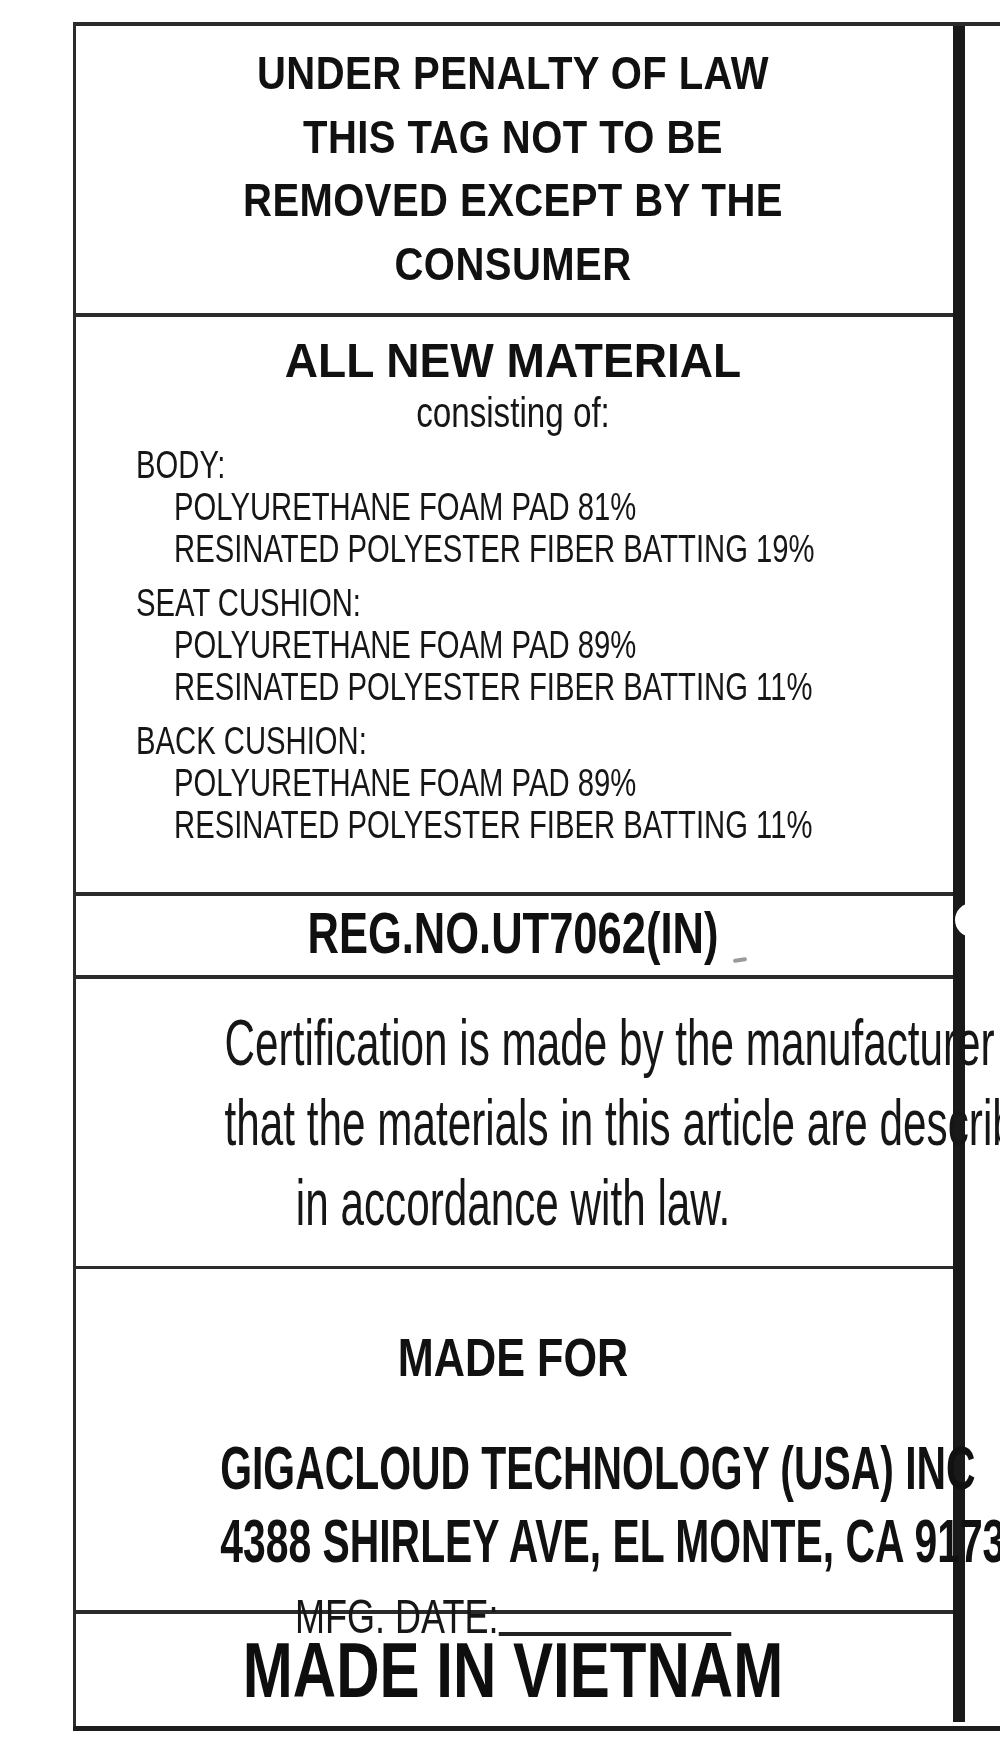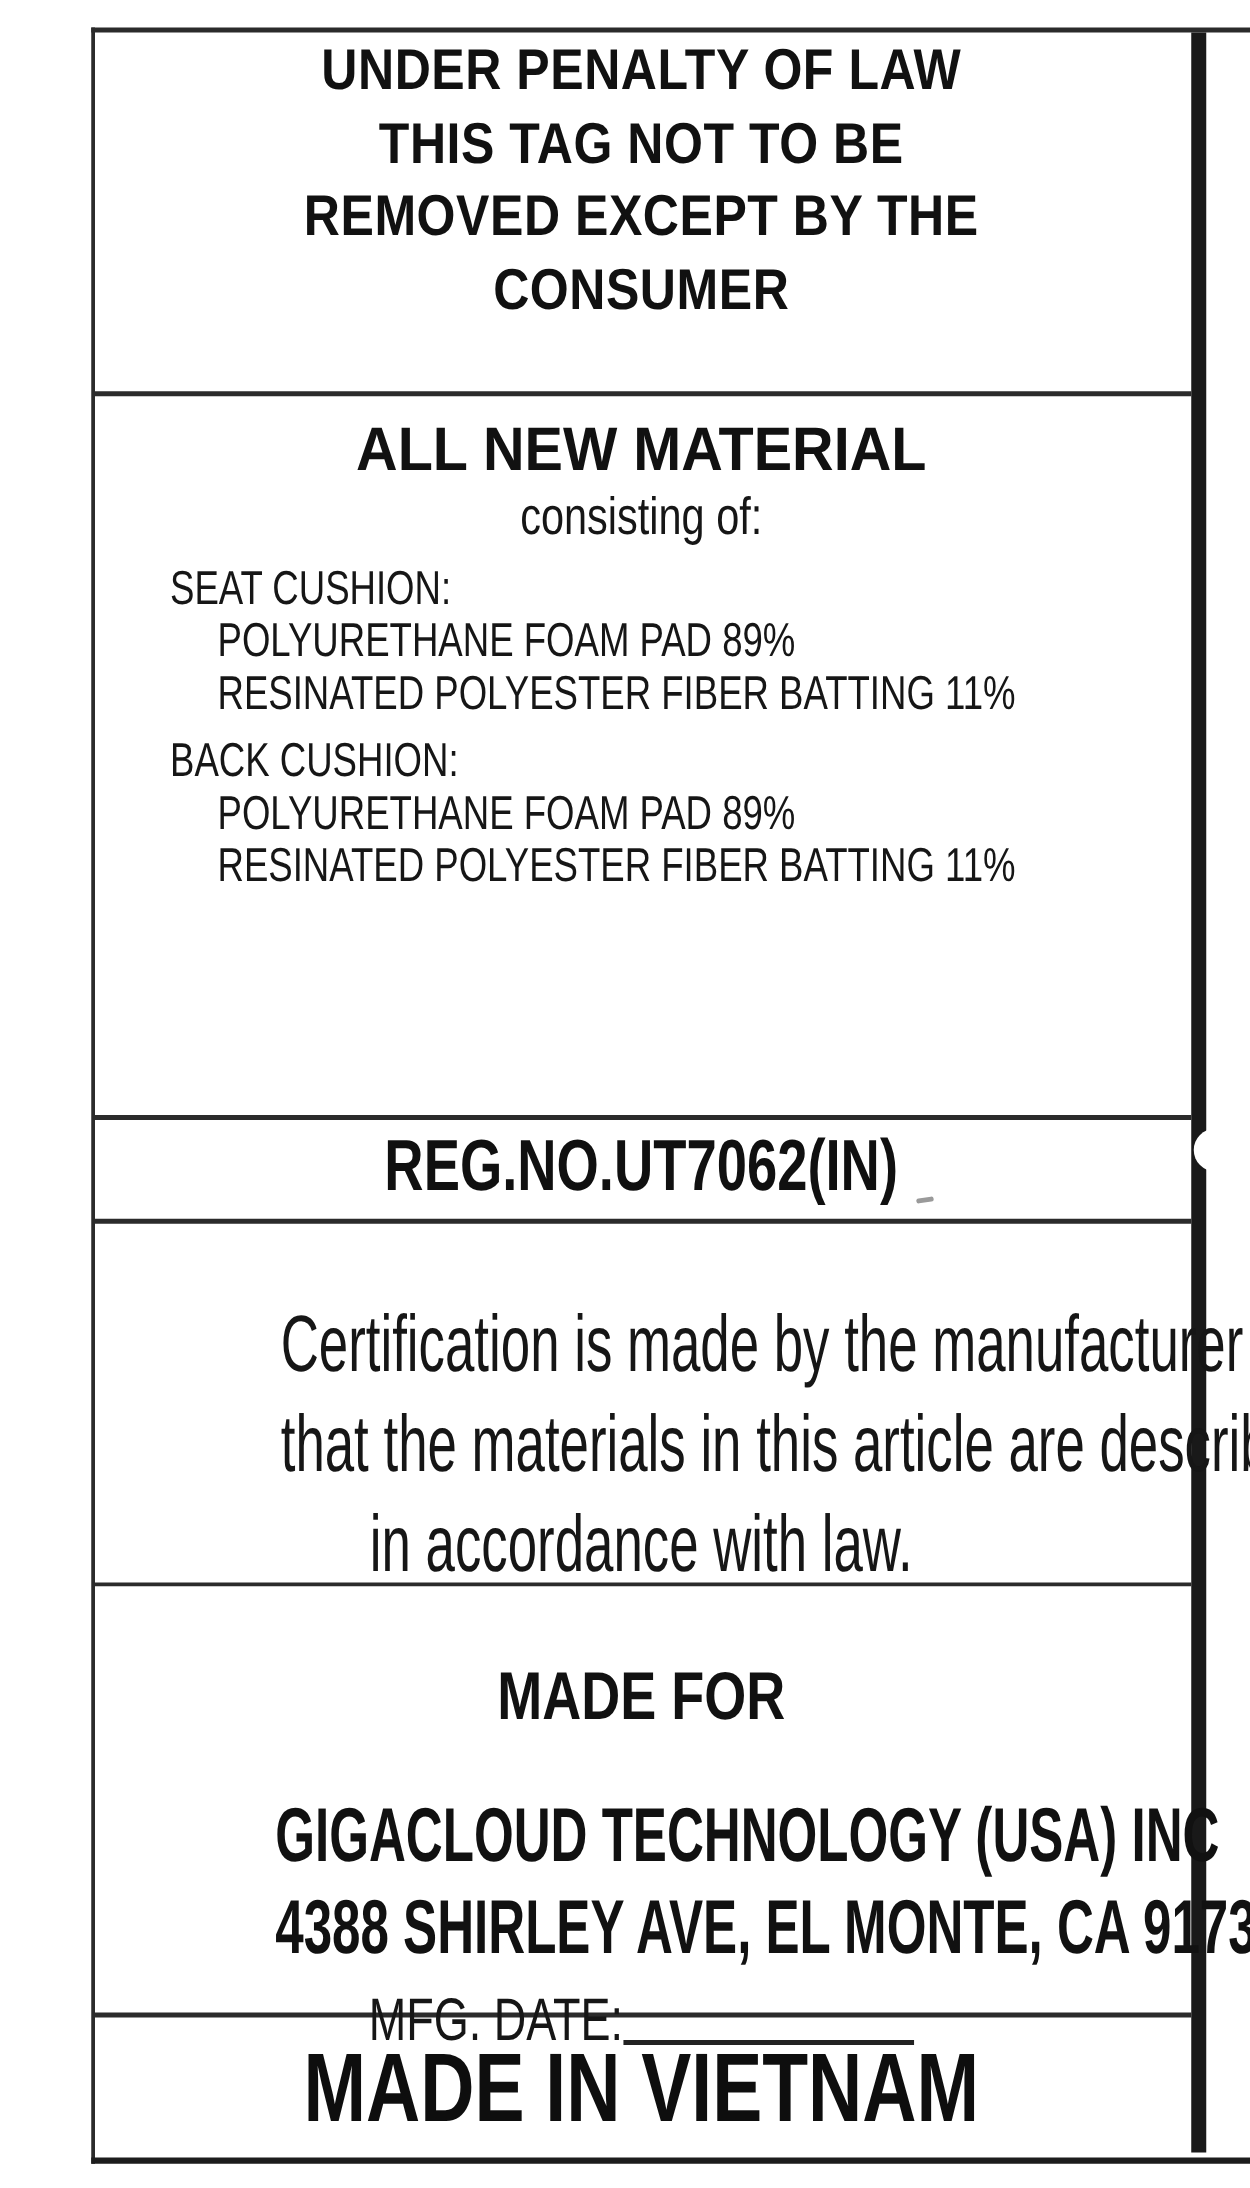--- a/index.html
+++ b/index.html
@@ -20,37 +20,37 @@
   .cx87{transform:scaleX(.87);}
   .cx80{transform:scaleX(.80);}
   .cx79{transform:scaleX(.79);}
   .cx77{transform:scaleX(.77);}
   .cx75{transform:scaleX(.75);}
   .cx67{transform:scaleX(.67);}
   .cx66{transform:scaleX(.66);}
   .olft{transform-origin:0 50%;}
 
   
-  .penalty{top:26px;height:249px;display:flex;flex-direction:column;justify-content:flex-start;}
+  .penalty{top:44px;height:249px;display:flex;flex-direction:column;justify-content:space-between;}
   .penalty .line{font-weight:bold;font-size:46px;line-height:58.5px;letter-spacing:.5px;color:#111;}
 
   
   .materials{top:318px;height:440px;}
   .mat-title{font-weight:bold;font-size:49px;line-height:56px;margin-top:14px;color:#111;}
   .mat-sub{font-size:42px;line-height:50px;}
   .mat-label{font-size:38px;line-height:42px;margin-left:60px;margin-top:12px;}
   .mat-label.first{margin-top:6px;}
   .mat-item{font-size:38px;line-height:42px;margin-left:98px;}
 
   
   .regno{top:896px;height:67px;display:flex;align-items:center;justify-content:center;padding-top:6px;}
   .regno .line{font-weight:bold;font-size:58px;color:#101010;}
 
   
-  .cert{top:979px;height:287px;padding-top:56px;}
+  .cert{top:979px;height:287px;padding-top:24px;}
   .cert .line{font-size:64px;line-height:80px;}
 
   
   .madefor{top:1270px;height:420px;margin-top:34px;}
   .mf-title{font-weight:bold;font-size:54px;line-height:58px;margin-top:24px;color:#111;}
   .mf-company{font-weight:bold;font-size:61px;line-height:73px;margin-top:46px;color:#111;}
   .mf-address{font-weight:bold;font-size:61px;line-height:73px;color:#111;}
   .mfg-row{margin-top:14px;height:50px;display:flex;justify-content:center;align-items:flex-end;transform:scaleX(.75);}
   .mfg-row .mfg-text{font-size:48px;line-height:50px;white-space:nowrap;}
   .mfg-blank{display:inline-block;width:310px;height:0;border-bottom:4px solid #222;margin-bottom:6px;}
@@ -94,20 +94,25 @@
     <span class="line cx87">UNDER PENALTY OF LAW</span>
     <span class="line cx87">THIS TAG NOT TO BE</span>
     <span class="line cx87">REMOVED EXCEPT BY THE</span>
     <span class="line cx87">CONSUMER</span>
   </div>
 
   <div class="section materials">
     <span class="line ctr mat-title cx94">ALL NEW MATERIAL</span>
     <span class="line ctr mat-sub cx79">consisting of:</span>
 
+    <div>
+      <span class="line mat-label first cx77 olft">BODY:</span>
+      <span class="line mat-item cx77 olft">POLYURETHANE FOAM PAD 81%</span>
+      <span class="line mat-item cx77 olft">RESINATED POLYESTER FIBER BATTING 19%</span>
+    </div>
 
     <div>
       <span class="line mat-label cx77 olft">SEAT CUSHION:</span>
       <span class="line mat-item cx77 olft">POLYURETHANE FOAM PAD 89%</span>
       <span class="line mat-item cx77 olft">RESINATED POLYESTER FIBER BATTING 11%</span>
     </div>
 
     <div>
       <span class="line mat-label cx77 olft">BACK CUSHION:</span>
       <span class="line mat-item cx77 olft">POLYURETHANE FOAM PAD 89%</span>

